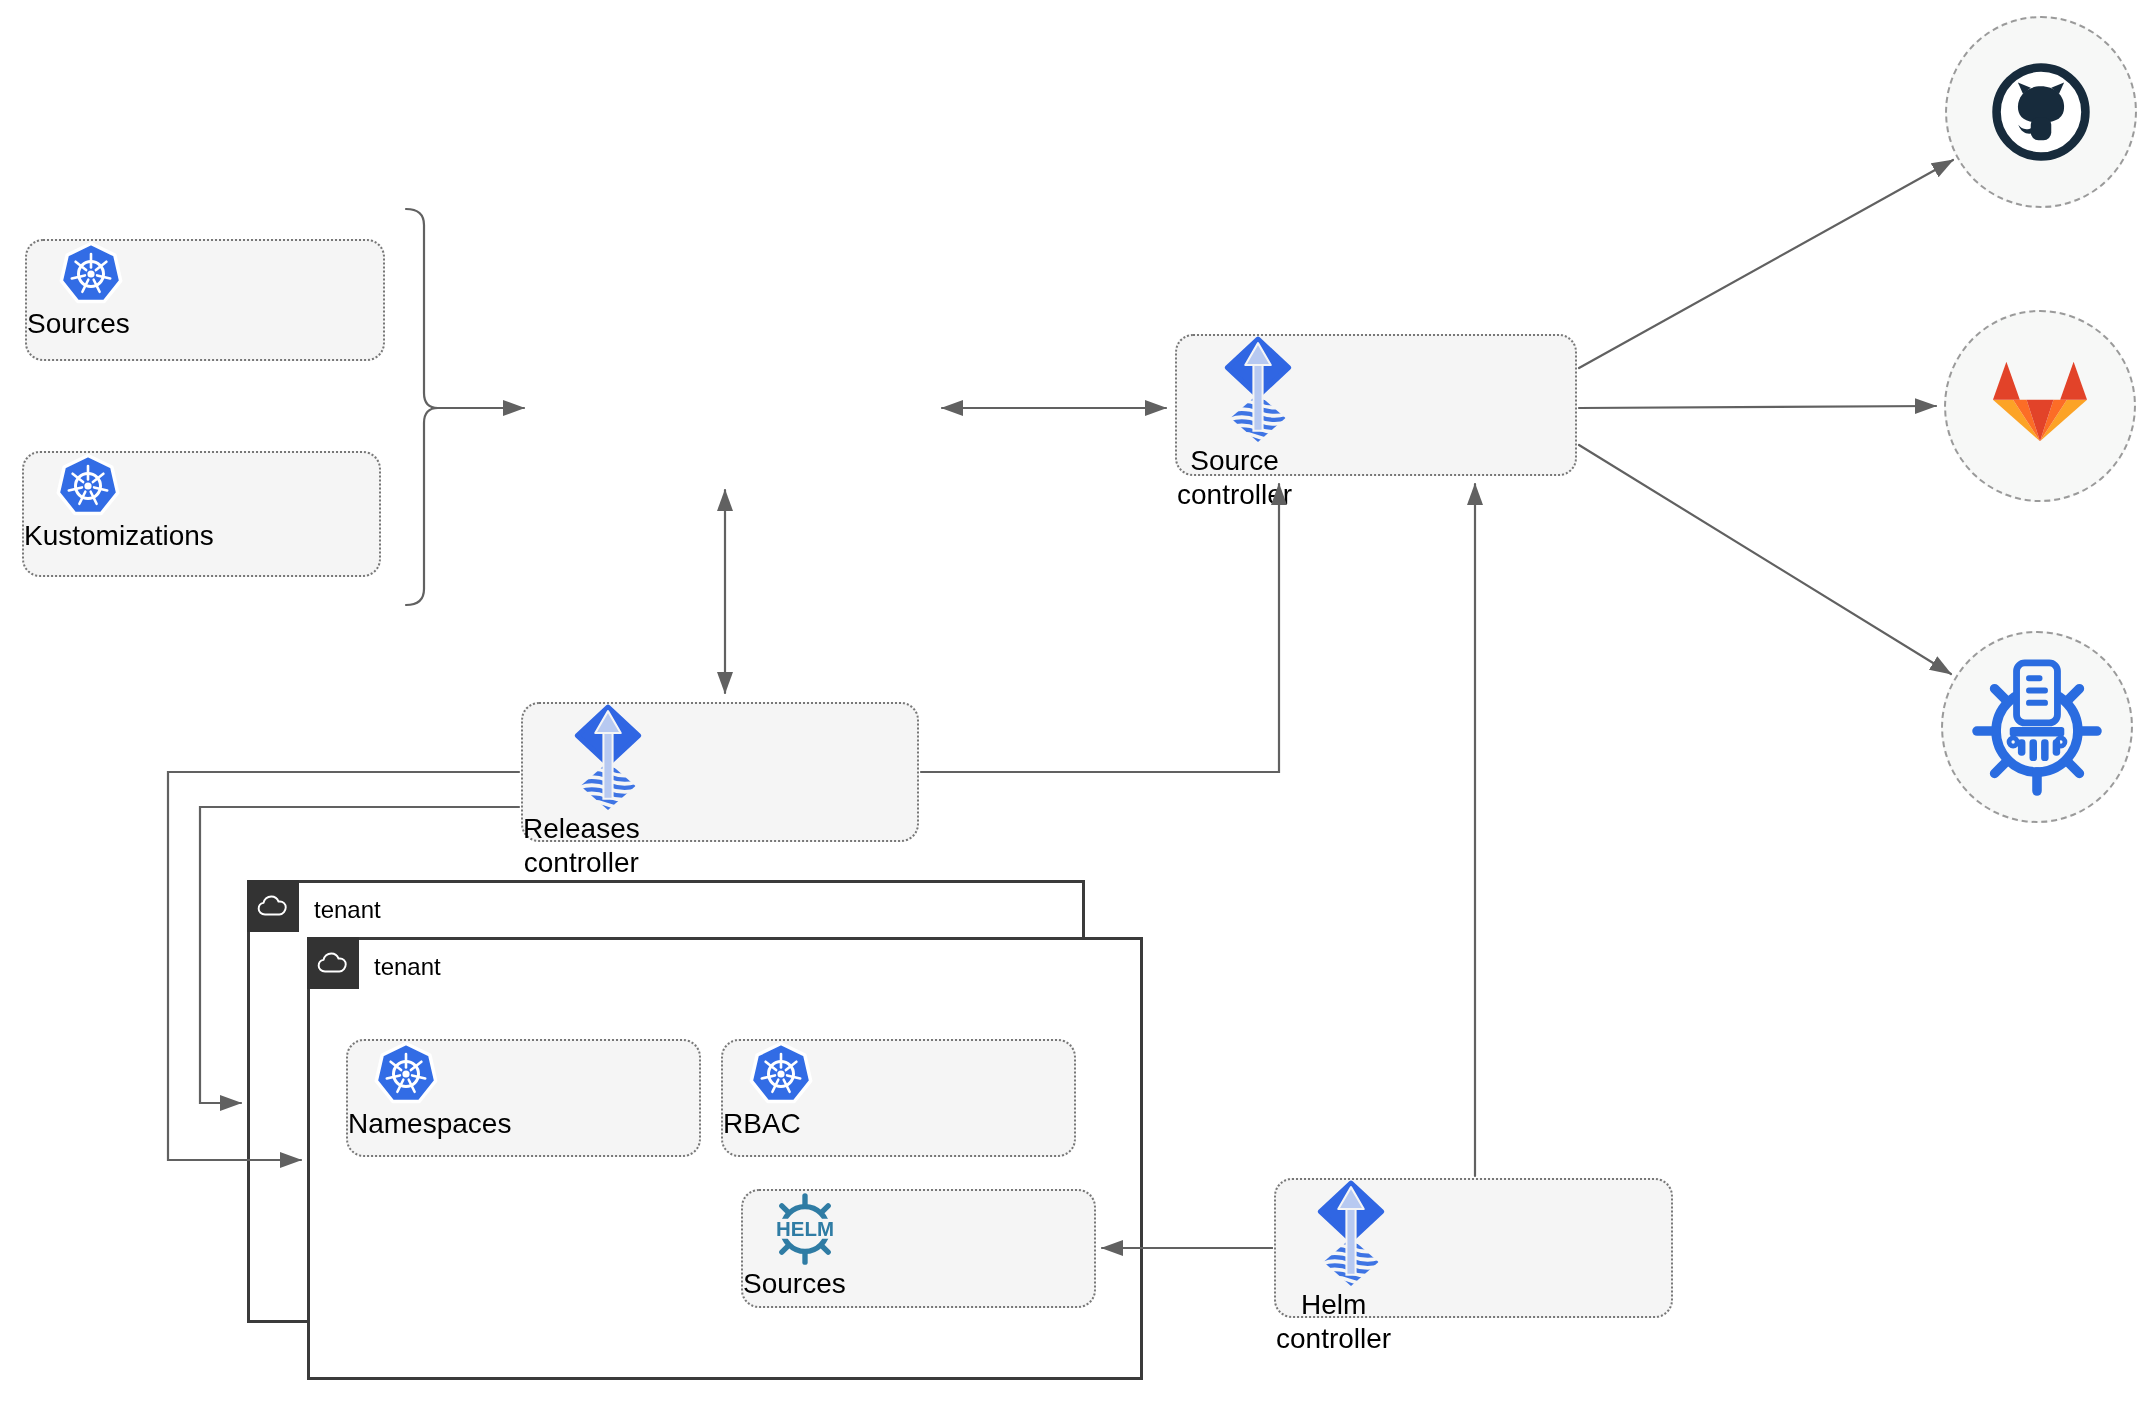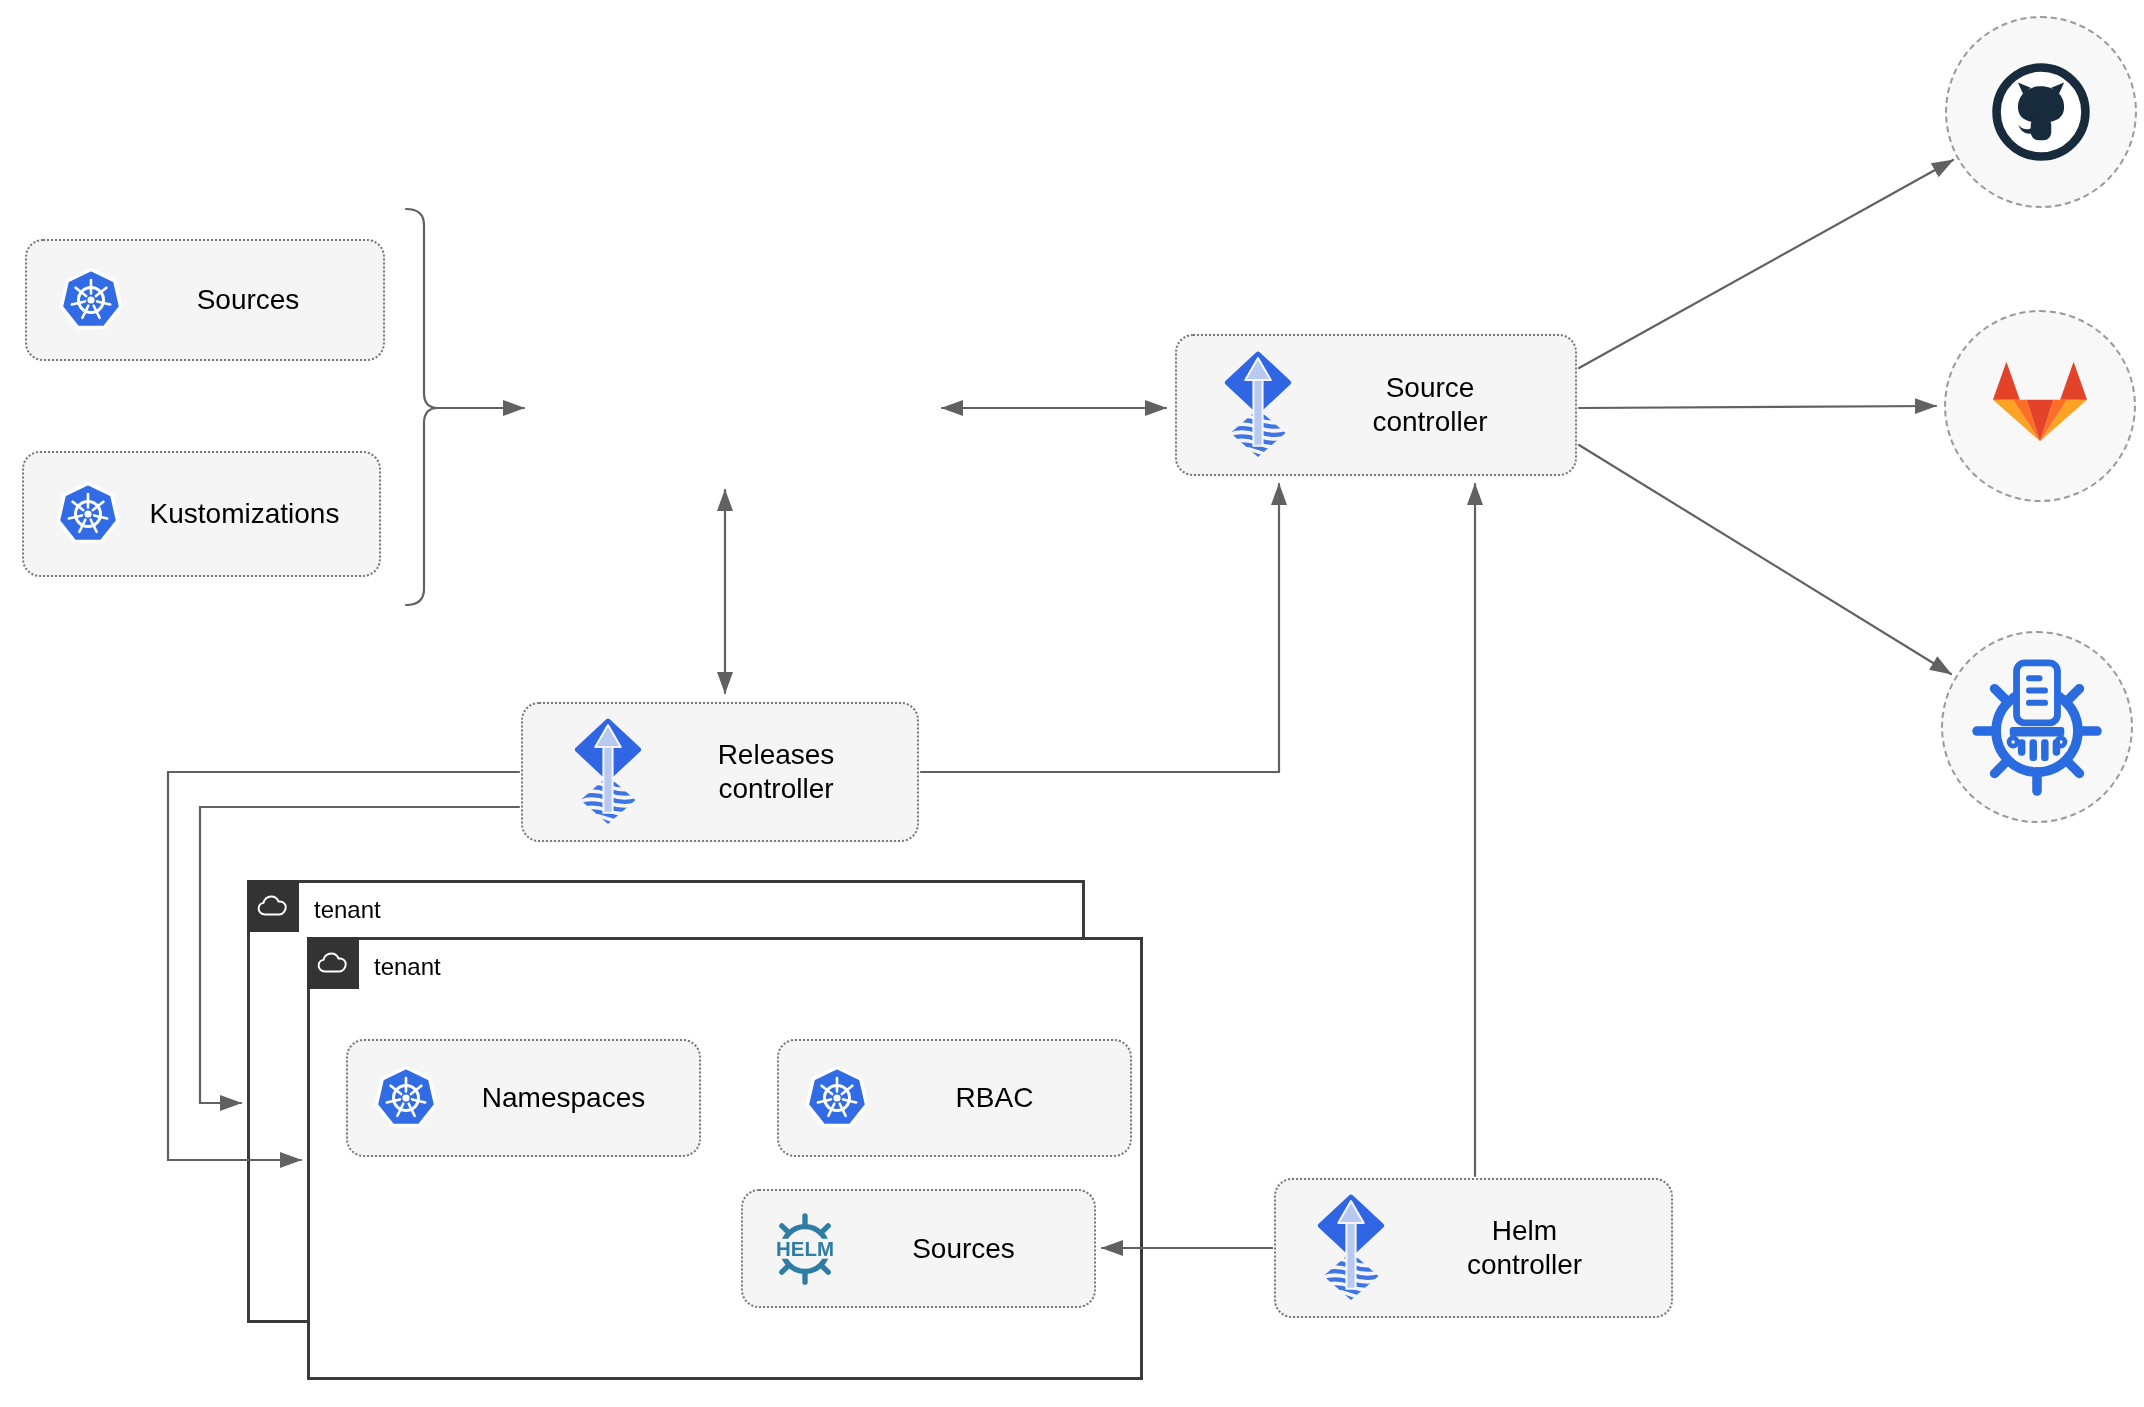--- a/index.html
+++ b/index.html
@@ -1,21 +1,21 @@
 <!DOCTYPE html>
 <html><head>
 <meta charset="utf-8">
 <style>
   html,body{margin:0;padding:0;background:#ffffff;}
   .canvas{position:relative;width:2144px;height:1407px;background:#ffffff;overflow:hidden;
           font-family:"Liberation Sans", sans-serif;}
 
   
   .node{position:absolute;background:#f5f5f5;border:2px dotted #777;border-radius:18px;
-        display:flex;align-items:center;box-sizing:border-box;}
+        display:flex;align-items:flex-start;box-sizing:border-box;flex-direction:column;}
   .node-icon{flex:0 0 auto;display:flex;align-items:center;justify-content:center;}
   .node-label{flex:1 1 auto;text-align:center;font-size:28px;color:#000;line-height:1.2;
               white-space:pre-line;padding-right:10px;}
 
   
   .tenant{position:absolute;background:#ffffff;border:3px solid #3b3b3b;box-sizing:border-box;}
   .tenant-tag{position:absolute;left:-3px;top:-3px;width:52px;height:52px;background:#333333;
               display:flex;align-items:center;justify-content:center;}
   .tenant-name{position:absolute;left:64px;top:13px;font-size:24px;color:#000;}
 
@@ -143,21 +143,21 @@
 
   <div class="node" style="left:346px;top:1039px;width:355px;height:118px">
     <span class="node-icon" style="margin-left:26px">
       <svg width="64" height="66" viewBox="0 0 64 66">
           <use href="#sym-k8s"></use>
         </svg>
       </span>
     <span class="node-label">Namespaces</span>
   </div>
 
-  <div class="node" style="left:777px;top:1039px;width:355px;height:118px">
+  <div class="node" style="left:721px;top:1039px;width:355px;height:118px">
     <span class="node-icon" style="margin-left:26px">
       <svg width="64" height="66" viewBox="0 0 64 66">
           <use href="#sym-k8s"></use>
         </svg>
       </span>
     <span class="node-label">RBAC</span>
   </div>
 
 
   <div class="node" style="left:741px;top:1189px;width:355px;height:119px">

